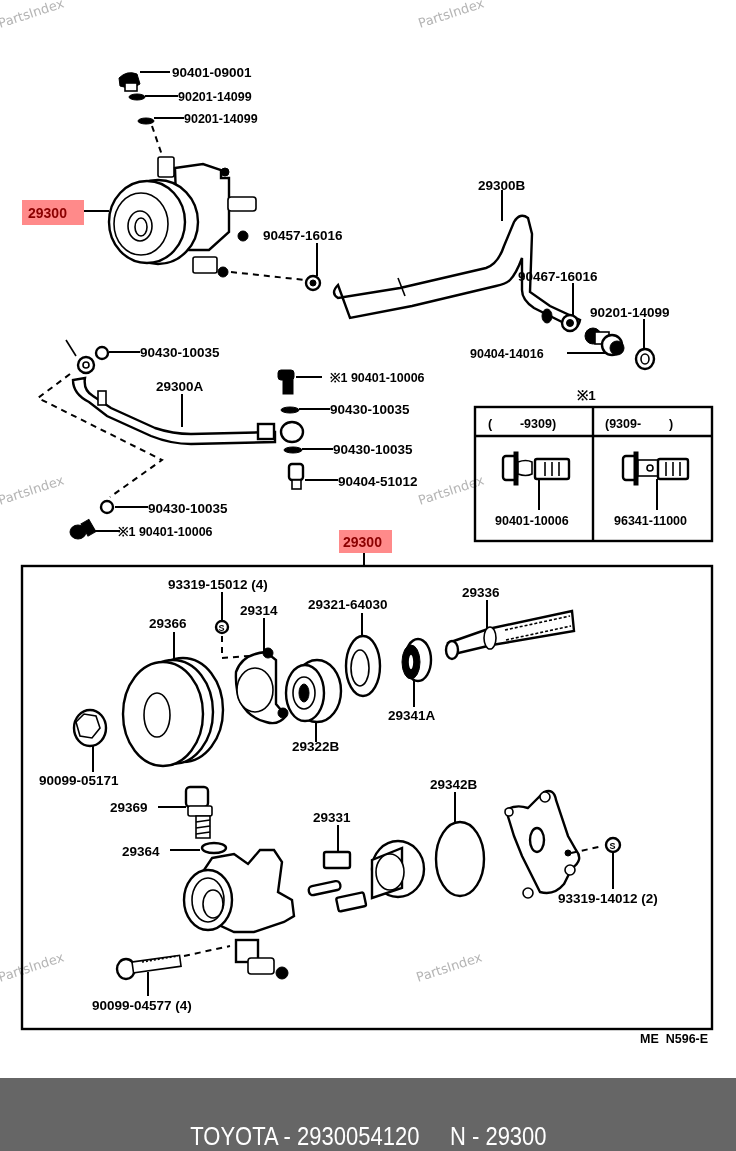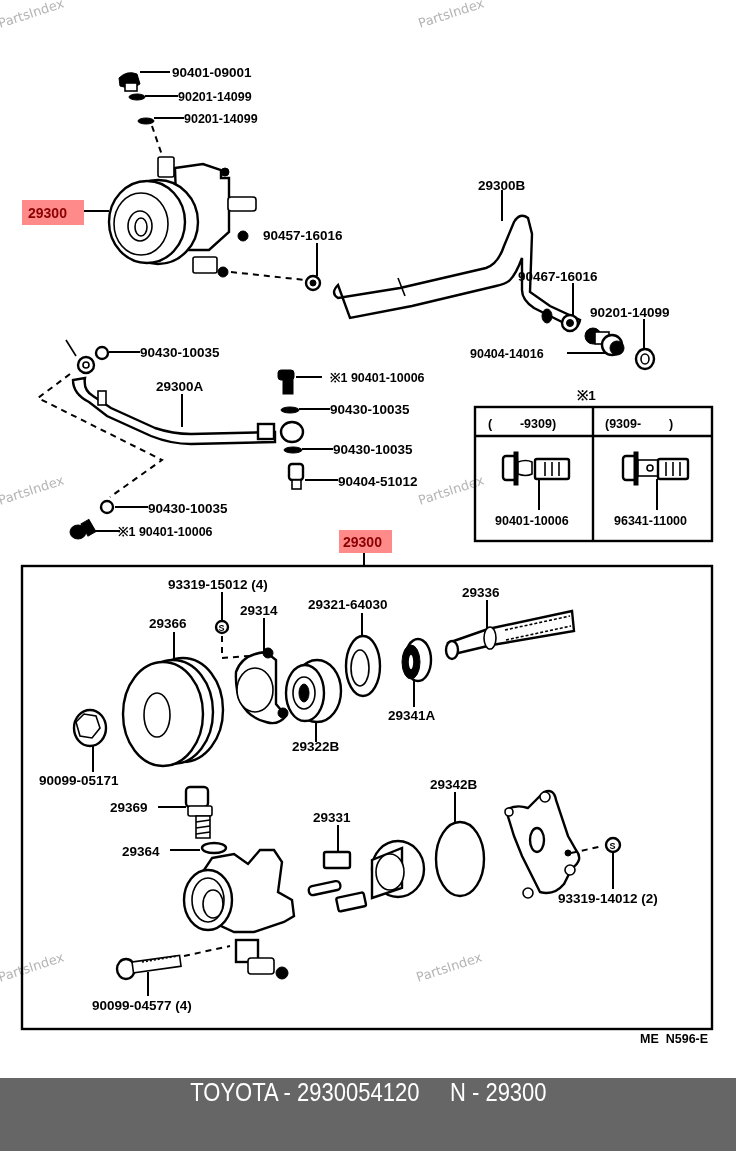--- a/index.html
+++ b/index.html
@@ -8,21 +8,21 @@
   .lbl { font-family: "Liberation Sans", sans-serif; font-weight: bold; font-size: 13.5px; fill: #000; }
   .lbl-sm { font-family: "Liberation Sans", sans-serif; font-weight: bold; font-size: 12.5px; fill: #000; }
   .hl-text { font-family: "Liberation Sans", sans-serif; font-weight: bold; font-size: 14px; fill: #8b0000; }
   .wm { font-family: "DejaVu Sans", sans-serif; font-size: 13px; fill: #b5b5b5; }
   .ln { stroke: #000; stroke-width: 2; fill: none; }
   .ln1 { stroke: #000; stroke-width: 1.6; fill: none; }
   .dash { stroke: #000; stroke-width: 2; fill: none; stroke-dasharray: 6 5; }
   .part { stroke: #000; stroke-width: 2.4; fill: #fff; }
   .part-thin { stroke: #000; stroke-width: 1.6; fill: #fff; }
   .solid { fill: #000; stroke: #000; }
-  #footer { position: absolute; left: 0; top: 1078px; width: 736px; height: 73px; background: #666666; display: flex; align-items: flex-start; justify-content: center; }
+  #footer { position: absolute; left: 0; top: 1078px; width: 736px; height: 73px; background: #666666; display: flex; align-items: flex-end; justify-content: center; }
   #footer span { color: #ffffff; font-family: "Liberation Sans", sans-serif; font-size: 25px; letter-spacing: 0px; white-space: pre; transform: scaleX(0.88); }
 </style>
 </head>
 <body>
 
 <svg id="diagram" viewBox="0 0 736 1078" xmlns="http://www.w3.org/2000/svg">
 
   <g>
     <text class="wm" x="0" y="28" transform="rotate(-18 0 28)">PartsIndex</text>
     <text class="wm" x="420" y="28" transform="rotate(-18 420 28)">PartsIndex</text>

